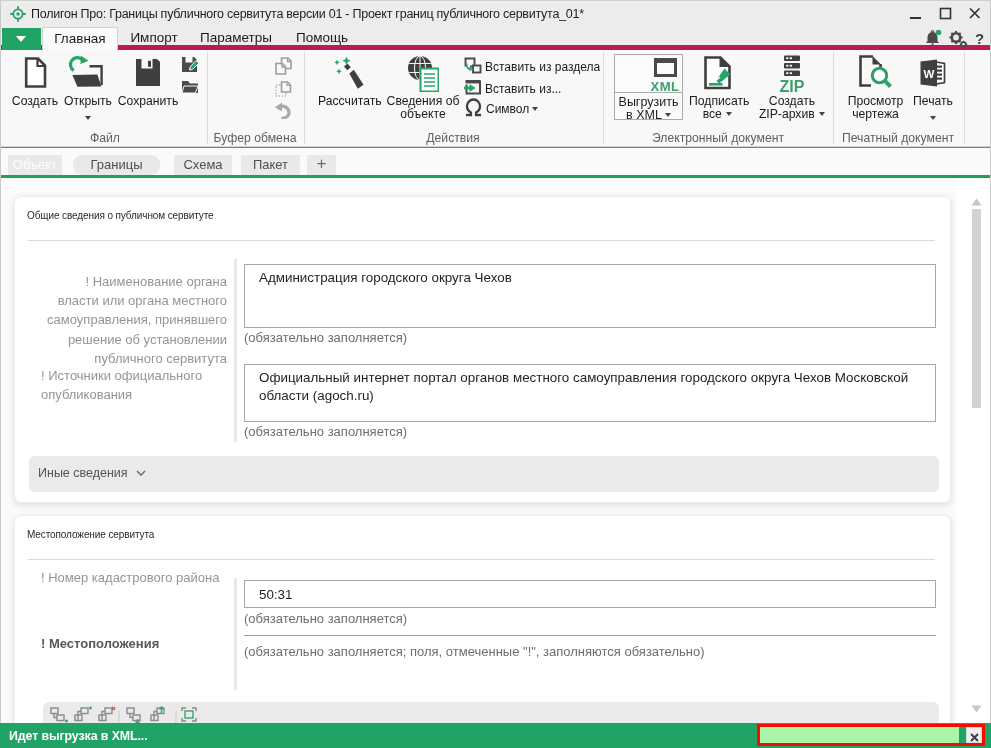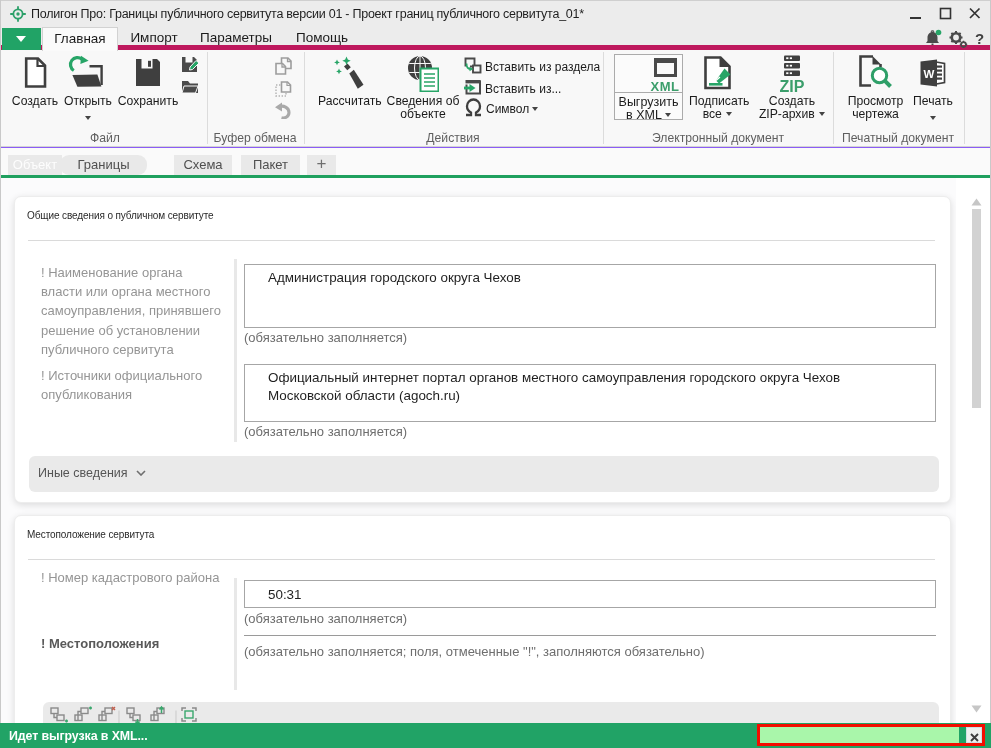--- a/index.html
+++ b/index.html
@@ -34,21 +34,21 @@
 .dtab { position:absolute; top:7px; height:20px; background:#e9e9e9; font-size:13px; color:#4f4f4f; text-align:center; line-height:19px; }
 #greenline { position:absolute; left:0; top:175px; width:991px; height:3px; background:#1fa05e; }
 
 
 #content { position:absolute; left:0; top:178px; width:991px; height:545px; background:#fbfbfc; overflow:hidden; }
 .card { position:absolute; left:14px; width:937px; background:#fff; border:1px solid #ededed; border-radius:7px; box-shadow:0 2px 7px rgba(0,0,0,0.13); }
 .card h2 { font-weight:normal; font-size:10px; color:#2a2a2a; position:absolute; left:12px; top:13px; letter-spacing:-0.1px; }
 .card .hrule { position:absolute; left:13px; right:15px; top:43px; height:1px; background:#dadada; }
 .flabel { position:absolute; left:26px; width:186px; font-size:13px; line-height:19.2px; color:#959595; }
 .vstrip { position:absolute; left:219px; width:3px; background:#e8e8e8; }
-.tarea { position:absolute; left:229px; width:692px; background:#fff; border:1px solid #a6a6a6; font-size:13.4px; color:#1f1f1f; line-height:17.5px; padding:4px 23px; }
+.tarea { position:absolute; left:229px; width:692px; background:#fff; border:1px solid #a6a6a6; font-size:13.4px; color:#1f1f1f; line-height:17.5px; padding:4px 14px; }
 .note { position:absolute; left:229px; font-size:13px; color:#6e6e6e; }
 .greybar { position:absolute; background:#eaeaea; border-radius:6px; font-size:13px; color:#555; }
 
 
 #statusbar { position:absolute; left:0; top:723px; width:991px; height:25px; background:#21a366; }
 #statusbar .stext { position:absolute; left:9px; top:6px; color:#fff; font-size:12.4px; font-weight:bold; letter-spacing:-0.1px; }
 
 
 #sbtrack { position:absolute; left:956px; top:0; width:35px; height:545px; background:#fff; }
 #sbthumb { position:absolute; left:16px; top:31px; width:9px; height:199px; background:#d2d2d2; }
@@ -255,31 +255,31 @@
         <path d="M0.5 2.5 L17 0.5 L17 27.5 L0.5 25.5 Z" fill="#3f3f3f"></path>
         <rect x="3" y="8" width="11" height="11" fill="#3f3f3f"></rect>
         <text x="3.4" y="18.5" font-size="11.5" font-weight="bold" fill="#fff" font-family="Liberation Sans">W</text>
       </svg>
       <div class="lbl">Печать</div>
       <div style="position:absolute;top:57px;left:0;right:0;text-align:center;"><span class="caret" style="margin-left:0;"></span></div>
     </div>
   </div>
   <div id="doctabs">
     <div class="dtab" style="left:8px;width:54px;color:#fdfdfd;">Объект</div>
-    <div class="dtab" style="left:60px;width:87px;border-radius:9px;">Границы</div>
+    <div class="dtab" style="left:73px;width:87px;border-radius:9px;">Границы</div>
     <div class="dtab" style="left:174px;width:58px;">Схема</div>
     <div class="dtab" style="left:241px;width:59px;">Пакет</div>
     <div class="dtab" style="left:307px;width:29px;color:#6e6e6e;font-size:17px;line-height:17px;">+</div>
   </div>
   <div id="greenline"></div>
   <div id="content">
     <div class="card" id="card1" style="top:18px;height:307px;">
       <h2>Общие сведения о публичном сервитуте</h2>
       <div class="hrule"></div>
-      <div class="flabel" style="top:66px;">! Наименование органа власти или органа местного самоуправления, принявшего решение об установлении публичного сервитута</div>
+      <div class="flabel" style="top:75px;text-align:right;">! Наименование органа власти или органа местного самоуправления, принявшего решение об установлении публичного сервитута</div>
       <div class="vstrip" style="top:62px;height:183px;"></div>
       <div class="tarea" style="top:67px;height:64px;">Администрация городского округа Чехов</div>
       <div class="note" style="top:133px;">(обязательно заполняется)</div>
       <div class="flabel" style="top:169px;">! Источники официального опубликования</div>
       <div class="tarea" style="top:167px;height:58px;">Официальный интернет портал органов местного самоуправления городского округа Чехов Московской области (agoch.ru)</div>
       <div class="note" style="top:227px;">(обязательно заполняется)</div>
       <div class="greybar" style="left:14px;top:259px;width:910px;height:36px;line-height:35px;padding-left:9px;font-size:12.5px;">Иные сведения
         <svg width="10" height="6" viewBox="0 0 10 6" style="margin-left:5px;vertical-align:1px;">
             <path d="M1 1 L5 5 L9 1" fill="none" stroke="#6f6f6f" stroke-width="1.6"></path>
           </svg>

